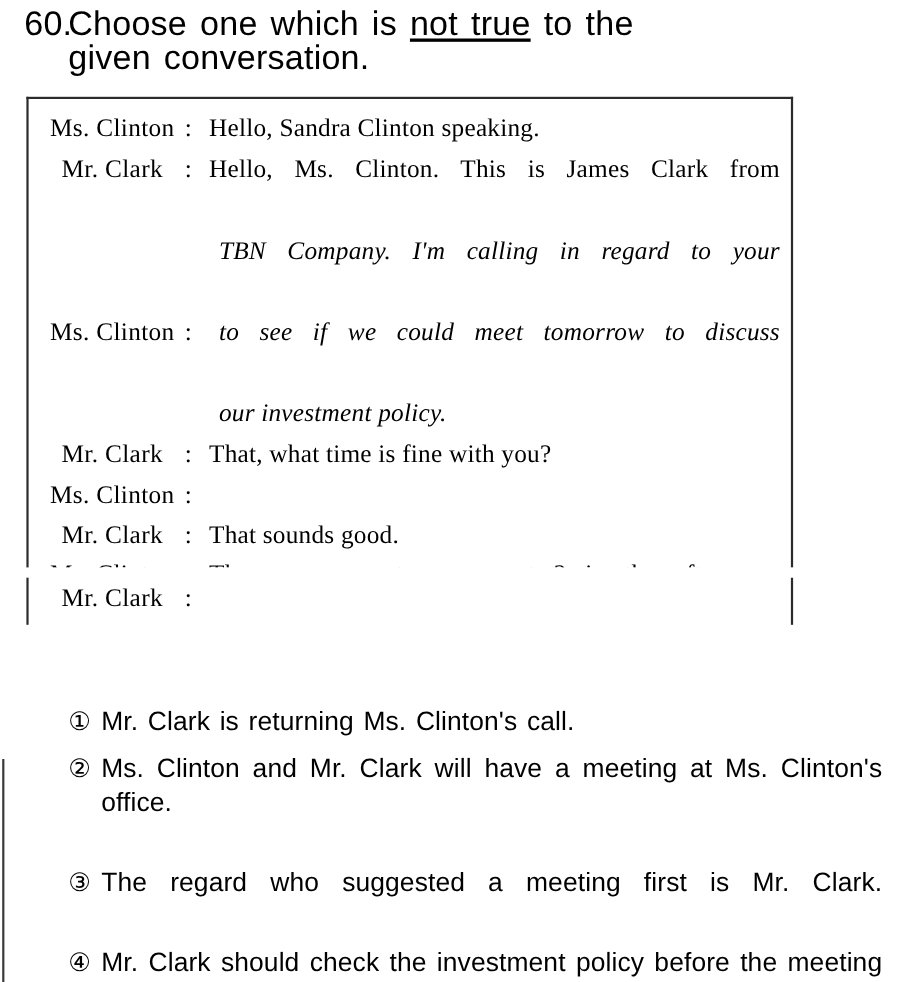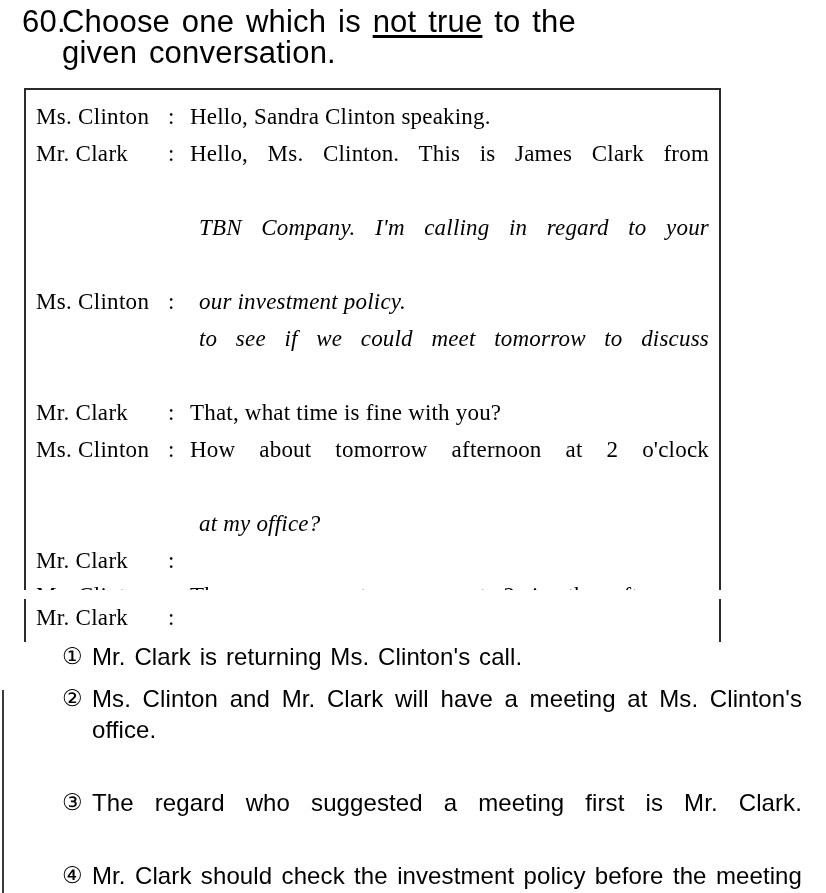--- a/index.html
+++ b/index.html
@@ -65,20 +65,21 @@
   .turn {
     display: flex;
     align-items: flex-start;
     font-size: 23px;
     line-height: 37px;
   }
   .speaker {
     flex: 0 0 132px;
     white-space: nowrap;
     letter-spacing: 0.3px;
+    text-align: center;
   }
   .colon {
     flex: 0 0 22px;
     text-align: left;
   }
   .speech {
     flex: 1 1 auto;
     text-align: justify;
     text-justify: inter-word;
     letter-spacing: 0.2px;
@@ -198,45 +199,44 @@
       <span class="speech">
         <span class="line1 just">Hello, Ms. Clinton. This is James Clark from</span>
         <span class="cont just">TBN Company. I'm calling in regard to your</span>
       </span>
     </div>
 
     <div class="turn">
       <span class="speaker">Ms. Clinton</span>
       <span class="colon">:</span>
       <span class="speech">
+        <span class="cont just">to see if we could meet tomorrow to discuss</span>
         <span class="cont">our investment policy.</span>
-        <span class="cont just">to see if we could meet tomorrow to discuss</span>
       </span>
     </div>
 
     <div class="turn">
       <span class="speaker">Mr. Clark</span>
       <span class="colon">:</span>
       <span class="speech">
         <span class="line1">That, what time is fine with you?</span>
       </span>
     </div>
 
     <div class="turn">
       <span class="speaker">Ms. Clinton</span>
       <span class="colon">:</span>
-      <span class="speech">
-        <span class="line1 just">How about tomorrow afternoon at 2 o'clock</span>
-        <span class="cont">at my office?</span>
-      </span>
-    </div>
-
-    <div class="turn">
-      <span class="speaker">Mr. Clark</span>
-      <span class="colon">:</span>
+    </div>
+
+    <div class="turn">
+      <span class="speaker">Mr. Clark</span>
+      <span class="colon">:</span>
+      <span class="speech">
+        <span class="line1">That sounds good.</span>
+      </span>
     </div>
 
     <div id="clipped-turn-wrap">
       <div class="turn">
         <span class="speaker">Ms. Clinton</span>
         <span class="colon">:</span>
         <span class="speech">
           <span class="line1 just">Then, see you tomorrow at 2 in the afternoon.</span>
         </span>
       </div>

